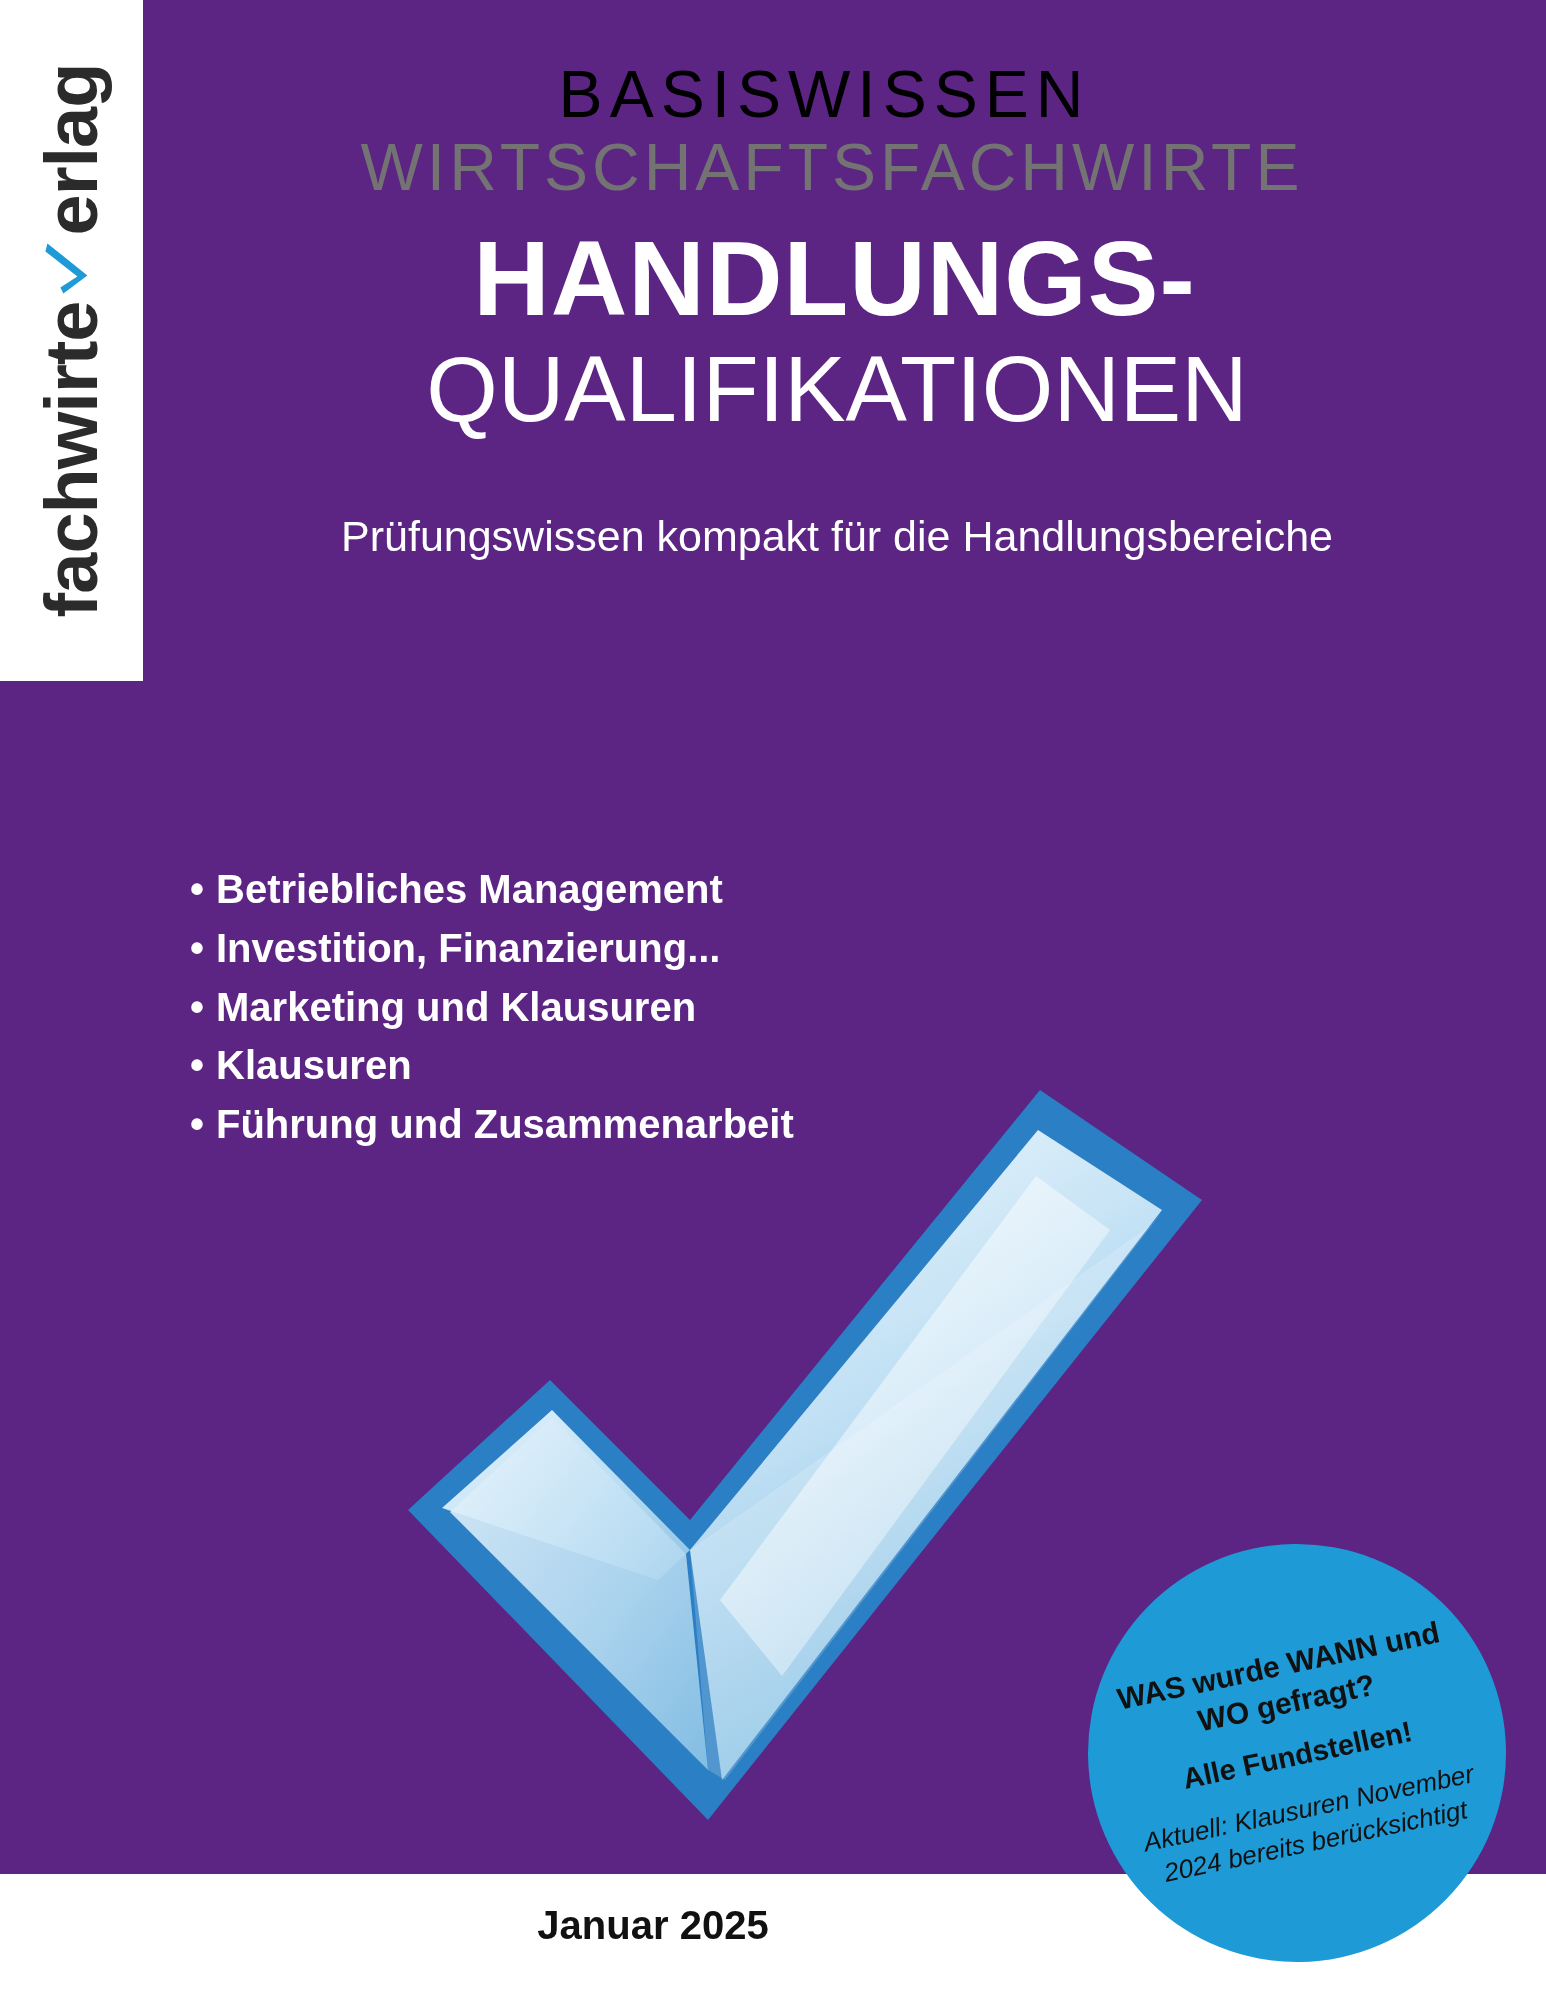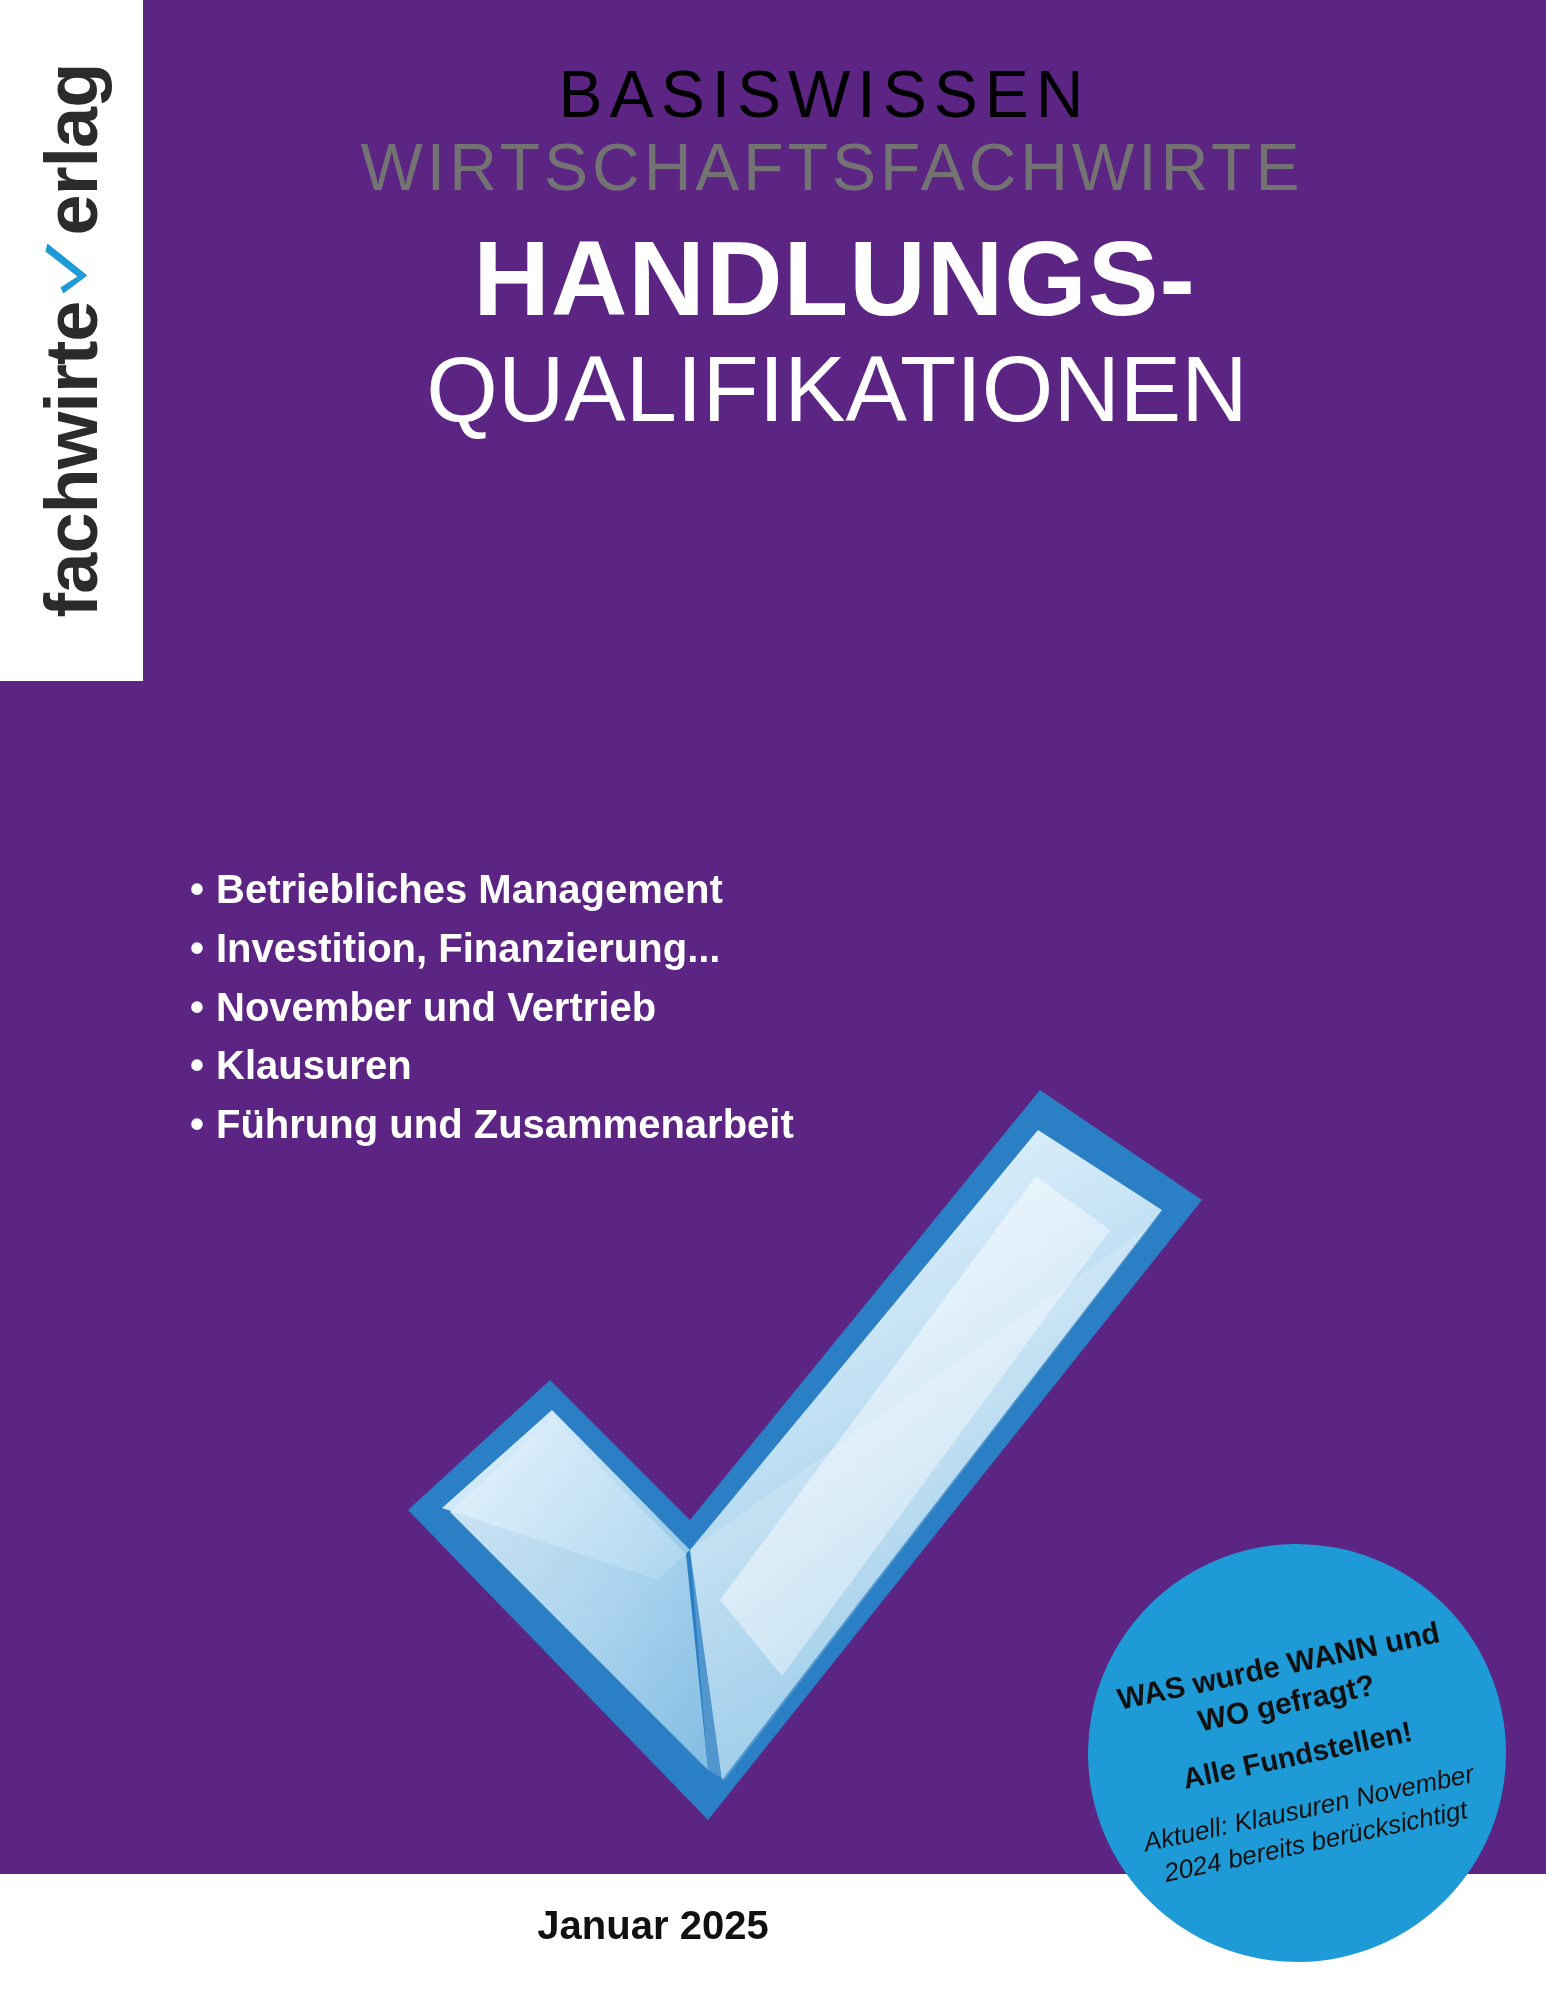--- a/index.html
+++ b/index.html
@@ -228,26 +228,27 @@
     </div>
   </div>
 
   <div class="head-wrap">
     <div class="kicker1">BASISWISSEN</div>
     <div class="kicker2">WIRTSCHAFTSFACHWIRTE</div>
     <div class="title-big">
       <span class="l1">HANDLUNGS-</span>
     </div>
     <div class="title-reg">QUALIFIKATIONEN</div>
+    <div class="subtitle">Prüfungswissen kompakt für die Handlungsbereiche</div>
   </div>
 
   <div class="bullets">
     <span class="bi"><span class="dot">•</span><span>Betriebliches Management</span></span>
     <span class="bi"><span class="dot">•</span><span>Investition, Finanzierung...</span></span>
-    <span class="bi"><span class="dot">•</span><span>November und Vertrieb</span></span>
+    <span class="bi"><span class="dot">•</span><span>Marketing und Klausuren</span></span>
     <span class="bi"><span class="dot">•</span><span>Klausuren</span></span>
     <span class="bi"><span class="dot">•</span><span>Führung und Zusammenarbeit</span></span>
   </div>
 
   <div class="check-graphic">
     <svg viewBox="0 0 830 810" width="830" height="810" aria-hidden="true">
       <defs>
         <linearGradient id="gShort" x1="0" y1="0" x2="1" y2="1">
           <stop offset="0%" stop-color="#e8f4fc"></stop>
           <stop offset="55%" stop-color="#bcdef3"></stop>

